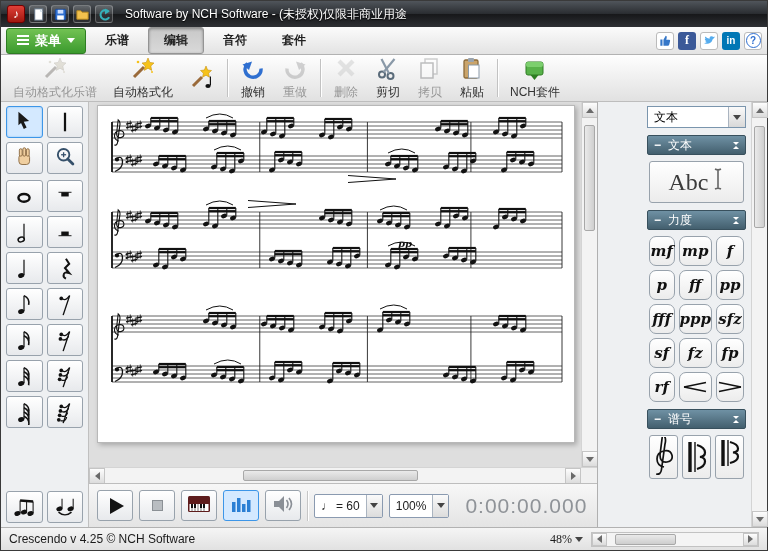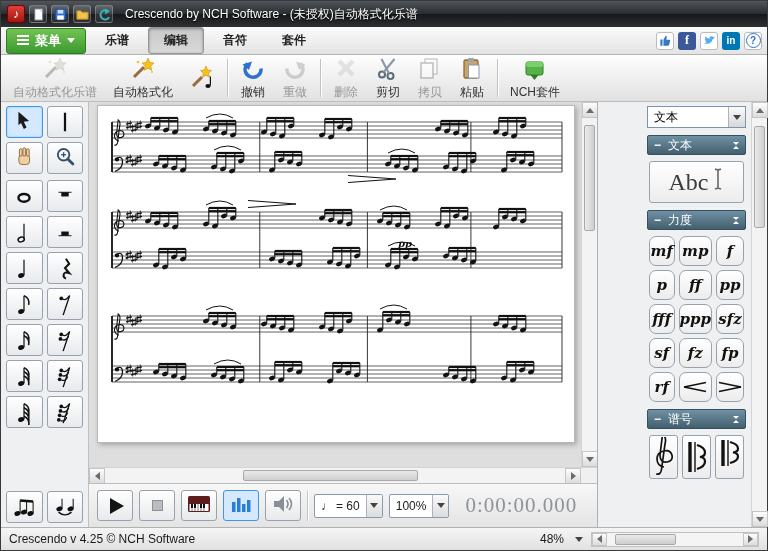--- a/index.html
+++ b/index.html
@@ -107,21 +107,21 @@
     border-left:14px solid #141414; margin-left:3px; }
   .stop-sq { width:11px; height:11px; background:#b9bdc1; border:1px solid #8b9095; }
   .pb-sep { width:1px; height:30px; background:#c6c6c6; box-shadow:1px 0 0 #fff; }
   .combo { height:24px; display:flex; align-items:center; background:#fff; border:1px solid #8a9ab0;
     border-radius:2px; font-size:12px; color:#222; }
   .combo .val { padding:0 6px; display:flex; align-items:center; gap:3px; }
   .combo .drop { width:16px; align-self:stretch; display:flex; align-items:center; justify-content:center;
     border-left:1px solid #aab4c0; background:linear-gradient(#fafafa,#dcdcdc); }
   .caret-dn { width:0; height:0; border:4px solid transparent; border-top:5px solid #444; margin-top:4px; }
   .time-display { margin-left:10px; font-size:21px; color:#8f9398; letter-spacing:1px;
-    font-family:Liberation Serif, serif; }
+    font-family:Liberation Sans, sans-serif; }
 
   
   .right-panel { width:170px; flex:0 0 170px; border-left:1px solid #b0b0b0; background:#eef0f2;
     display:flex; min-height:0;padding-left:44px; }
   .rp-content { flex:1 1 auto; padding:4px 5px; display:flex; flex-direction:column; overflow:hidden; }
   .rp-combo { height:22px; display:flex; background:#fff; border:1px solid #7a95ad; font-size:12px; }
   .rp-combo .val { flex:1; padding:2px 6px; }
   .rp-combo .drop { width:17px; display:flex; align-items:center; justify-content:center;
     background:linear-gradient(#fafafa,#d8d8d8); border-left:1px solid #aab4c0; }
   .sec-head { height:20px; margin-top:7px; display:flex; align-items:center; gap:7px; padding:0 6px;
@@ -140,21 +140,21 @@
     background:linear-gradient(#ffffff,#ececec); border:1px solid #98a2ac; border-radius:7px;
     font-family:"DejaVu Serif", serif; font-style:italic; font-weight:bold; font-size:15px;
     color:#111; cursor:pointer; }
   .clef-row { margin:6px 2px 0 2px; display:grid; grid-template-columns:repeat(3,1fr); gap:4px; }
   .clef { height:44px; display:flex; align-items:center; justify-content:center;
     background:linear-gradient(#ffffff,#ececec); border:1px solid #98a2ac; border-radius:3px; cursor:pointer; }
 
   
   .statusbar { height:23px; flex:0 0 23px; display:flex; align-items:center; gap:8px; padding:0 8px;
     background:linear-gradient(#f5f5f5,#e1e1e1); border-top:1px solid #b2b2b2; font-size:12px; color:#1b1b1b; }
-  .status-zoom { margin-left:auto; display:flex; align-items:center; gap:11px; }
+  .status-zoom { margin-left:auto; display:flex; align-items:center; gap:3px;font-family:Liberation Serif, serif; }
   .mini-sb { width:168px; height:15px; display:flex; border:1px solid #c2c2c2; background:#f4f4f4; }
   .mini-sb .sb-btn { width:15px; height:13px; flex:0 0 15px; }
   .mini-thumb { position:absolute; top:1px; bottom:1px; left:6%; width:45%;
     background:linear-gradient(#eaeaea,#cdcdcd); border:1px solid #a8a8a8; border-radius:2px; }
 </style>
 </head>
 <body>
 
 <div class="window">
 
@@ -177,21 +177,21 @@
         <svg width="15" height="15" viewBox="0 0 16 16">
           <path d="M2 4 h4 l1.5 1.5 H14 V13 H2 z" fill="#f2c14e" stroke="#b98a1f"></path>
         </svg>
       </div>
     <div class="qicon">
         <svg width="15" height="15" viewBox="0 0 16 16">
           <path d="M12.5 5 A5 5 0 1 0 13 11" fill="none" stroke="#35b0b8" stroke-width="2.2"></path>
           <polygon points="8.5,1.5 13.5,4.8 8.5,8" fill="#35b0b8"></polygon>
         </svg>
       </div>
-    <div class="title-text">Crescendo by NCH Software - (未授权)自动格式化乐谱</div>
+    <div class="title-text">Software by NCH Software - (未授权)仅限非商业用途</div>
   </div>
 
   <div class="menubar">
     <div class="menu-btn">
       <span><svg width="12" height="10" viewBox="0 0 12 10">
             <rect width="12" height="2" fill="#fff"></rect>
             <rect y="4" width="12" height="2" fill="#fff"></rect>
             <rect y="8" width="12" height="2" fill="#fff"></rect>
           </svg></span>
       <span>菜单</span>

